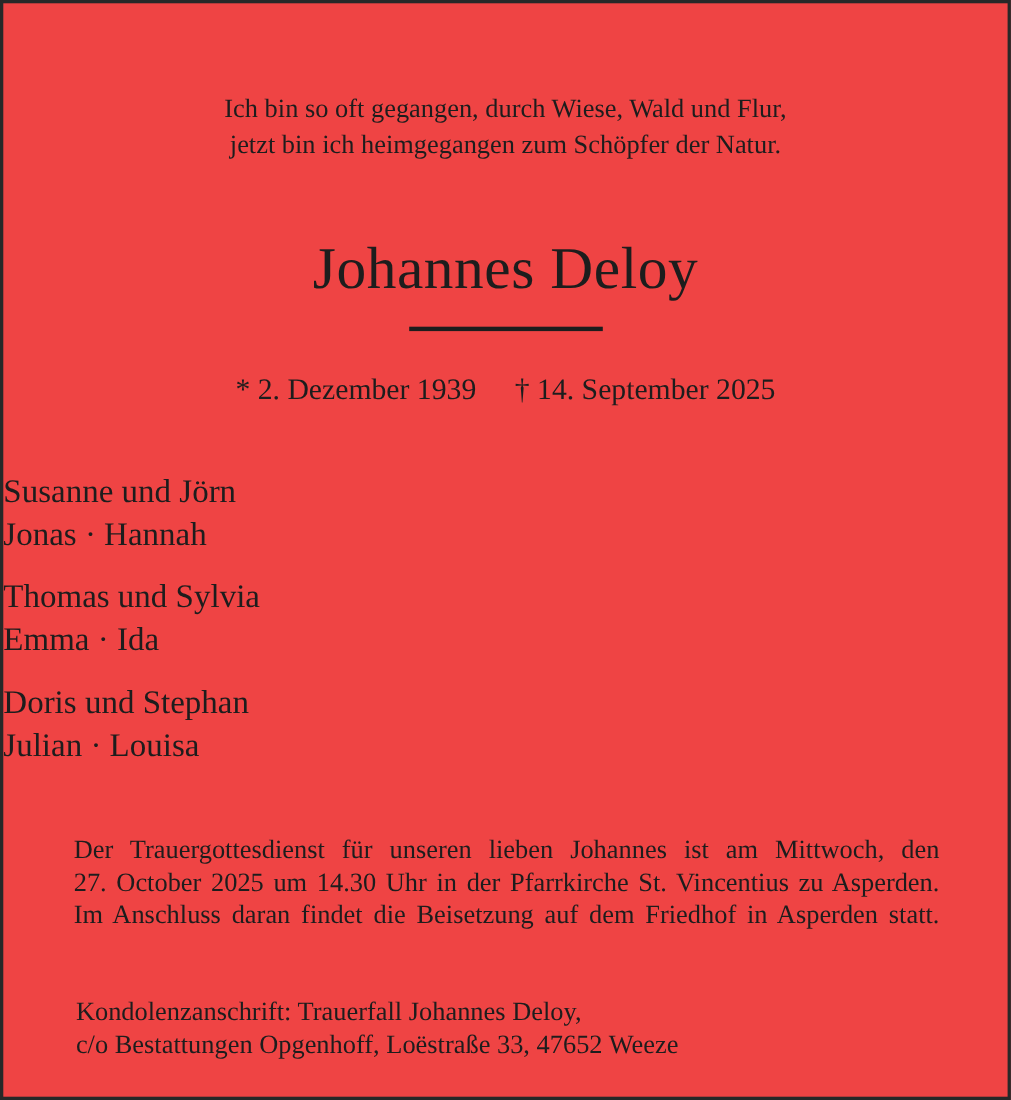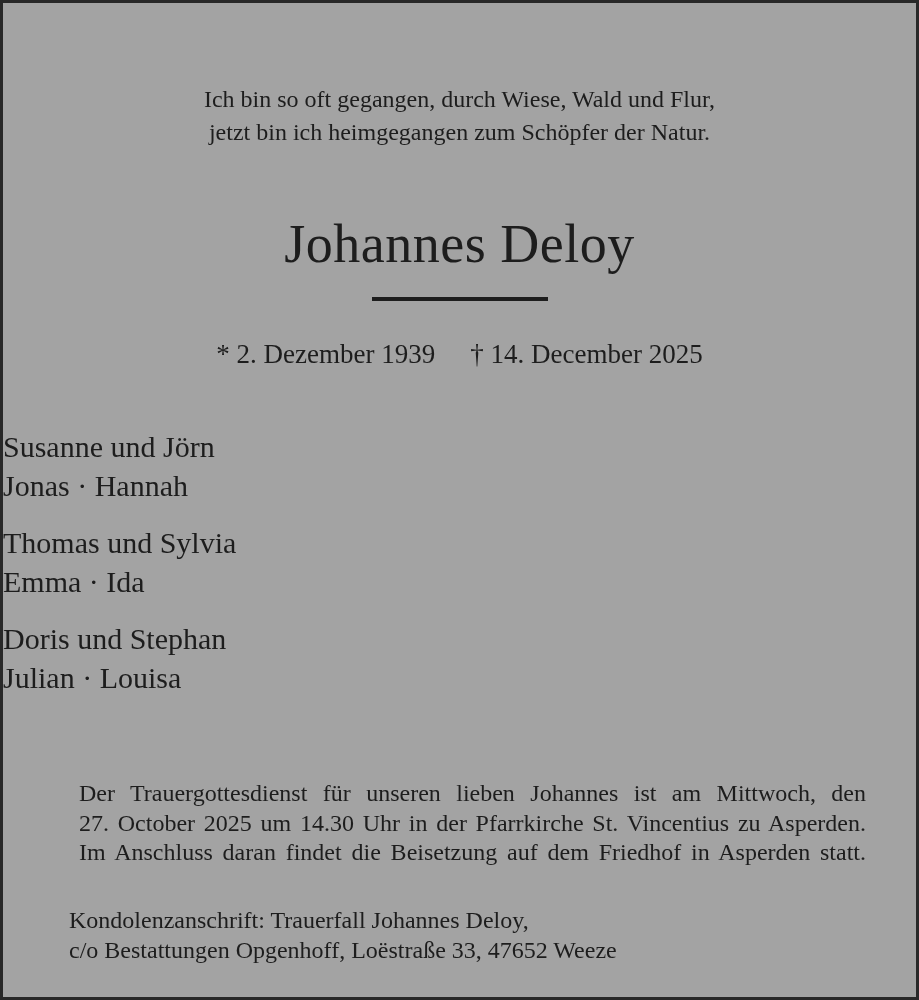--- a/index.html
+++ b/index.html
@@ -5,21 +5,21 @@
   html, body {
     margin: 0;
     padding: 0;
     background: #ffffff;
   }
   .notice {
     position: relative;
     width: 919px;
     height: 1000px;
     box-sizing: border-box;
-    background: #a3a3a3;
+    background: #ef4444;
     border: 3px solid #282828;
     font-family: "Liberation Serif", "DejaVu Serif", serif;
     color: #1d1d1d;
     overflow: hidden;
   }
   .epigraph {
     position: absolute;
     top: 80px;
     left: 0;
     width: 100%;
@@ -65,25 +65,24 @@
     text-align: left;
     font-size: 30px;
     line-height: 39px;
   }
   .family-group {
     margin-bottom: 18px;
   }
   .service-paragraph {
     position: absolute;
     top: 756px;
-    left: 76px;
+    left: 64px;
     width: 787px;
     font-size: 24px;
     line-height: 29.5px;
-    margin-top: 20px;
   }
   .service-line {
     text-align: justify;
     text-align-last: justify;
     white-space: normal;
   }
   .condolence-block {
     position: absolute;
     top: 878px;
     left: 66px;
@@ -103,21 +102,21 @@
     <div>Ich bin so oft gegangen, durch Wiese, Wald und Flur,</div>
     <div>jetzt bin ich heimgegangen zum Schöpfer der Natur.</div>
   </div>
 
   <div class="deceased-name">Johannes Deloy</div>
 
   <div class="name-rule"></div>
 
   <div class="dates-row">
     <span>* 2. Dezember 1939</span>
-    <span>† 14. December 2025</span>
+    <span>† 14. September 2025</span>
   </div>
 
   <div class="family-block">
     <div class="family-group">
       <div>Susanne und Jörn</div>
       <div>Jonas · Hannah</div>
     </div>
     <div class="family-group">
       <div>Thomas und Sylvia</div>
       <div>Emma · Ida</div>

